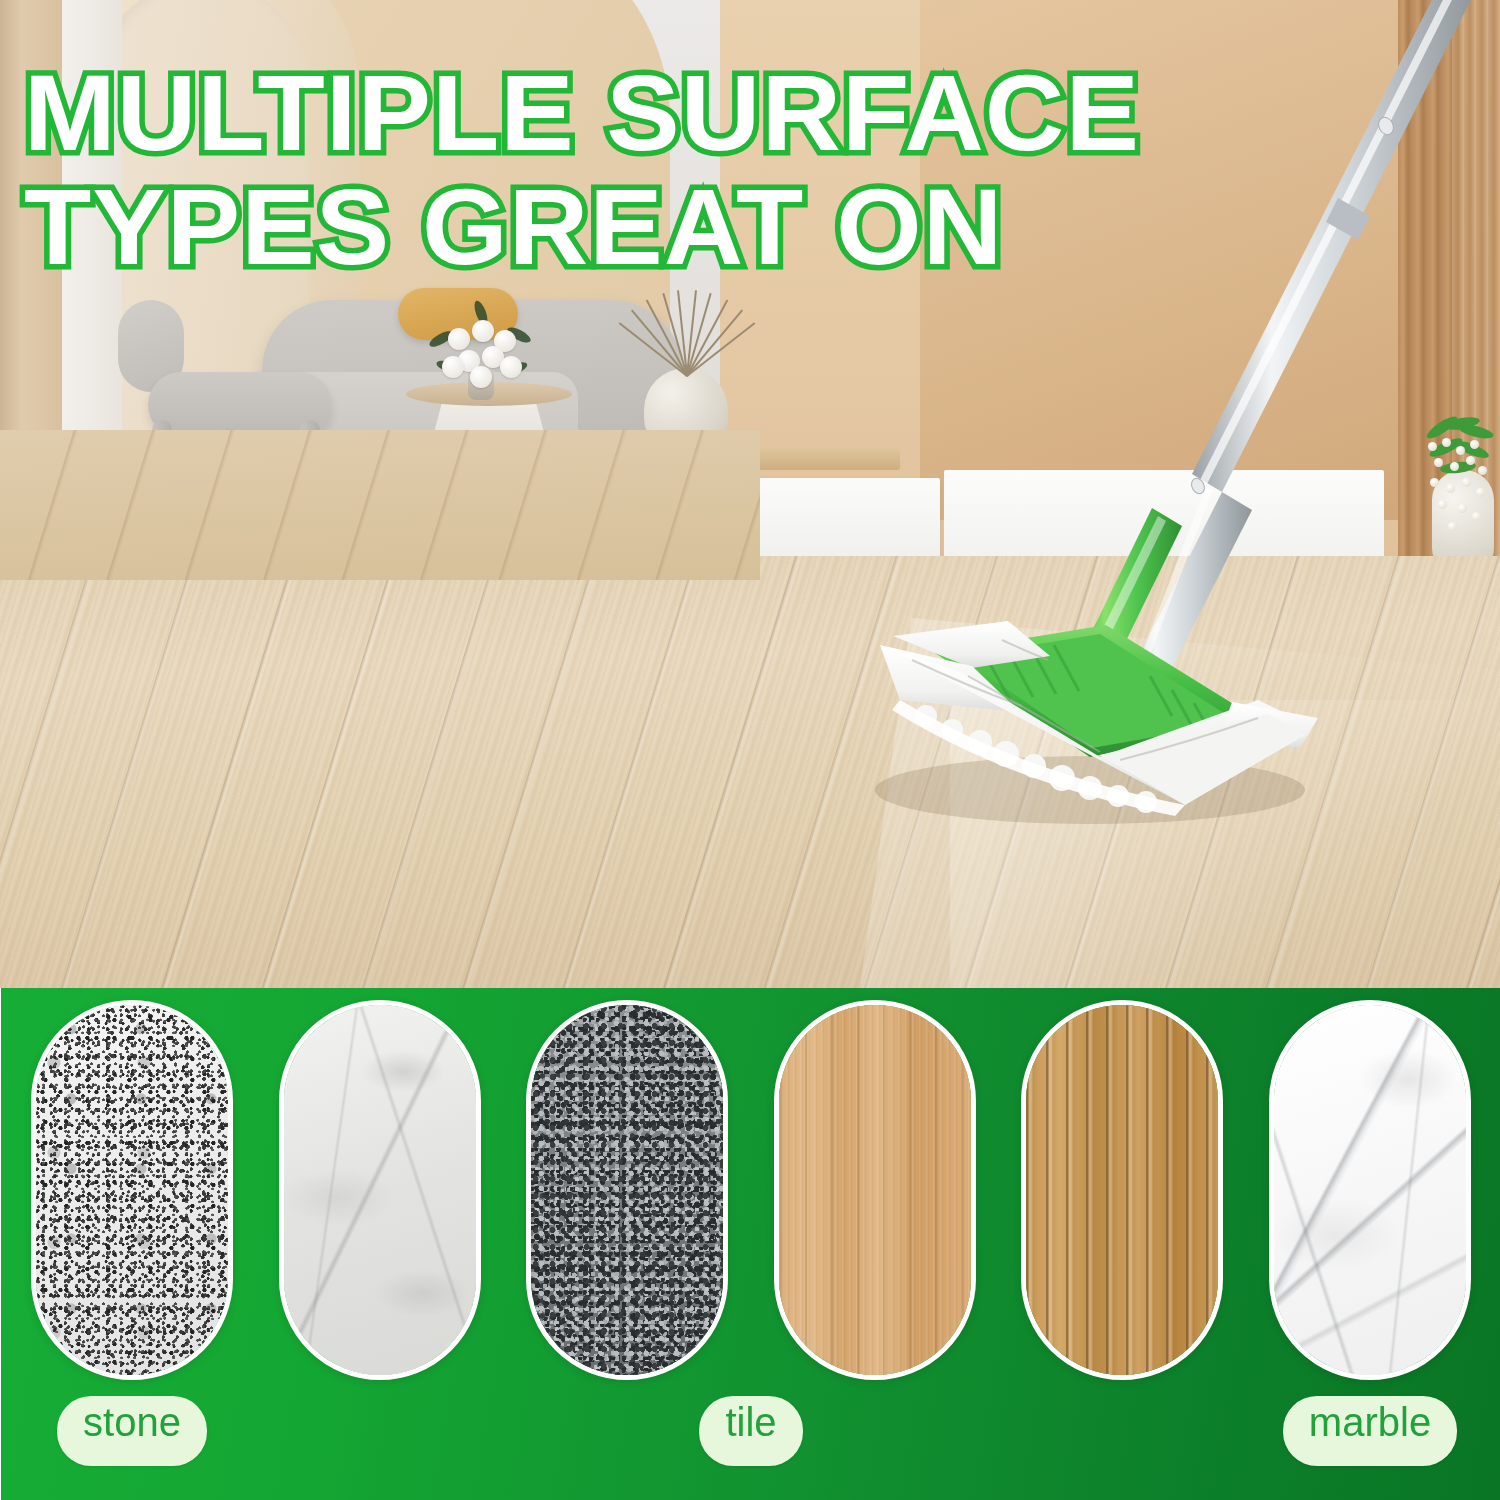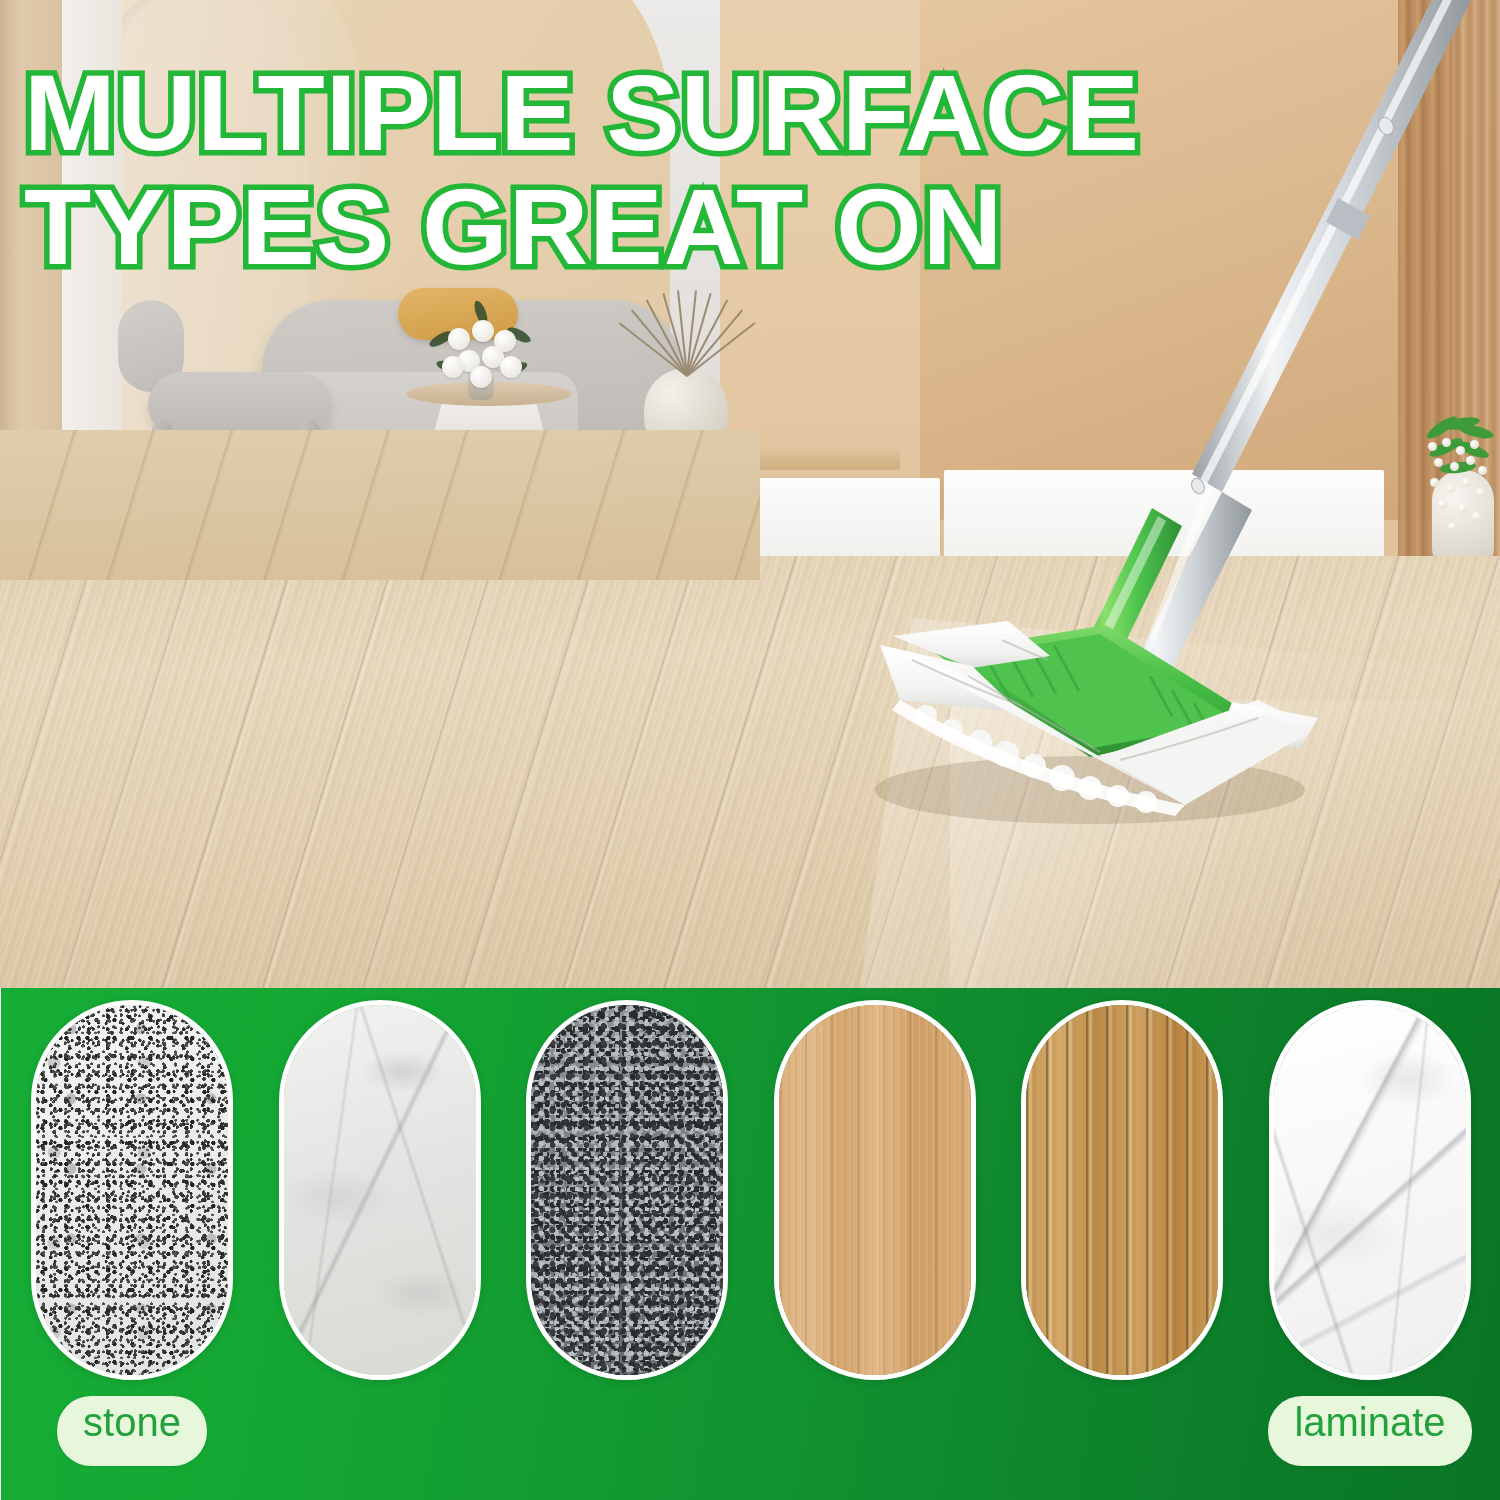--- a/index.html
+++ b/index.html
@@ -647,18 +647,21 @@
       <div class="swatch">
         <div class="sw-fill tex-marble"></div>
       </div>
     </div>
 
     <div class="label-row">
       <div class="label-cell">
         <span class="pill">stone</span>
       </div>
       <div class="label-cell">
-        <span class="pill">laminate</span>
+        <span class="pill">tile</span>
+      </div>
+      <div class="label-cell">
+        <span class="pill">marble</span>
       </div>
     </div>
 
   </div>
 </div>
 
 </body></html>

